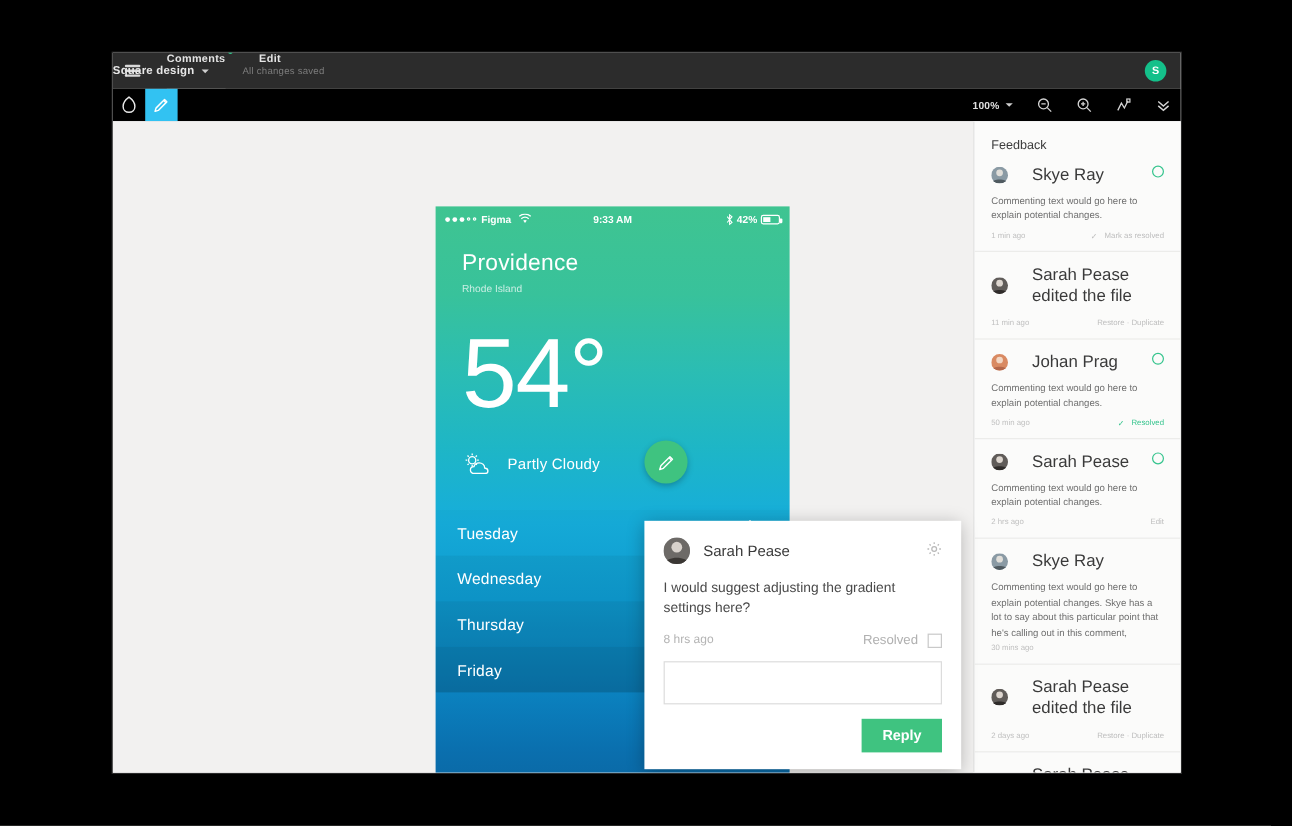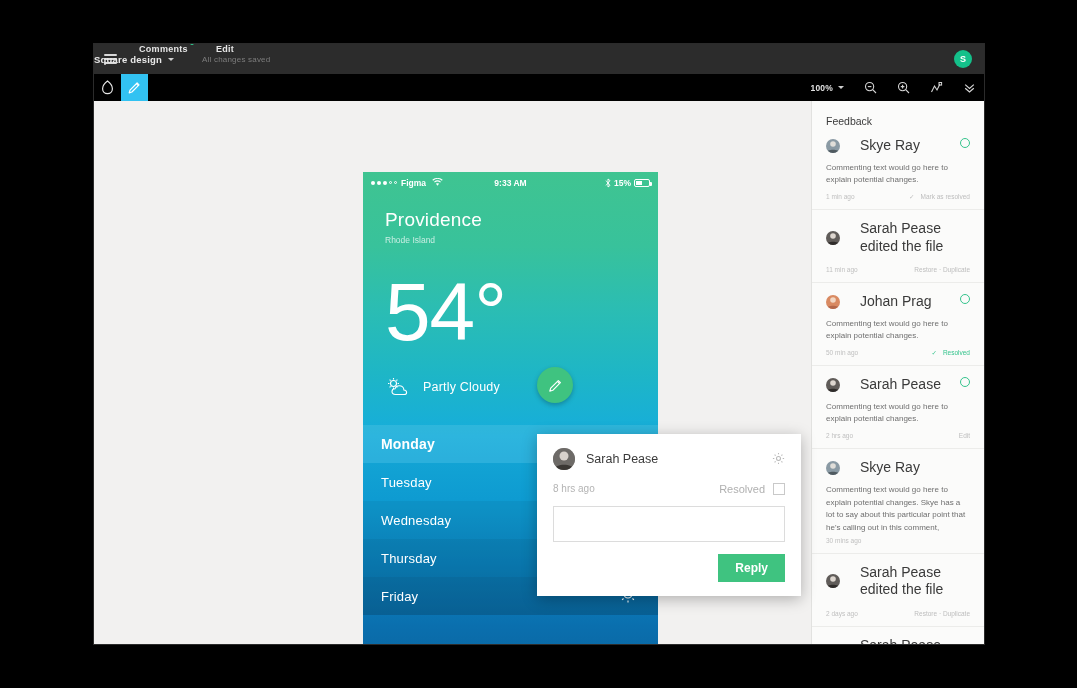--- a/index.html
+++ b/index.html
@@ -424,21 +424,21 @@
             <path d="M0.7 2.2 C3.5 -0.1 7.5 -0.1 10.3 2.2" stroke="#fff" stroke-width="1.1" fill="none"></path>
           </svg>
         </span>
         <span id="sb-time">9:33 AM</span>
         <span id="sb-right">
           <span style="display:inline-flex;">
             <svg width="6" height="10" viewBox="0 0 6 10">
               <path d="M1 2.6 L5 7.4 L3 9 V1 L5 2.6 L1 7.4" fill="none" stroke="#fff" stroke-width="0.9"></path>
             </svg>
           </span>
-          <span>15%</span>
+          <span>42%</span>
           <span class="battery">
               <i></i>
             </span>
         </span>
       </div>
 
       <div id="city-block">
         <div id="city-name">Providence</div>
         <div id="city-region">Rhode Island</div>
       </div>
@@ -458,24 +458,20 @@
         <span id="cond-text">Partly Cloudy</span>
         <div id="edit-fab">
           <svg width="17" height="17" viewBox="0 0 17 17">
             <path d="M2.8 14.2 L3.7 11.2 L11.3 3.6 L13.4 5.7 L5.8 13.3 Z" fill="none" stroke="#fff" stroke-width="1.2" stroke-linejoin="round"></path>
             <path d="M10.5 4.4 L12.6 6.5" stroke="#fff" stroke-width="1.1"></path>
           </svg>
         </div>
       </div>
 
       <div id="days">
-        <div class="day-row today d0">
-          <span class="dname">Monday</span>
-          <span class="dmeta">Today</span>
-        </div>
 
         <div class="day-row d1">
           <span class="dname">Tuesday</span>
           <span class="dicon">
             <svg width="26" height="20" viewBox="0 0 26 20">
               <g stroke="#fff" stroke-width="1.1" fill="none">
                 <circle cx="9" cy="6.5" r="2.7"></circle>
                 <path d="M9 1.4 V2.6 M4 6.5 H5.2 M5.2 2.8 L6.1 3.7 M12.8 2.8 L11.9 3.7"></path>
                 <path d="M10.5 17.2 C8.4 17.2 7.1 16 7.1 14.5 C7.1 13 8.4 11.9 10 11.9 C10.6 10.1 12.2 9 14.1 9 C16.5 9 18.4 10.8 18.5 13 C20 13.2 21 14.3 21 15.3 C21 16.4 20 17.2 18.6 17.2 Z"></path>
               </g>
@@ -535,20 +531,21 @@
         <div id="cp-gear">
           <svg width="13" height="13" viewBox="0 0 13 13">
             <g fill="none" stroke="#b9b9b9" stroke-width="1.05">
               <circle cx="6.5" cy="6.5" r="2"></circle>
               <path d="M6.5 0.9 V2.3 M6.5 10.7 V12.1 M0.9 6.5 H2.3 M10.7 6.5 H12.1 M2.6 2.6 L3.6 3.6 M9.4 9.4 L10.4 10.4 M10.4 2.6 L9.4 3.6 M3.6 9.4 L2.6 10.4"></path>
             </g>
           </svg>
         </div>
       </div>
 
+      <div id="cp-body">I would suggest adjusting the gradient settings here?</div>
 
       <div id="cp-meta">
         <span id="cp-time">8 hrs ago</span>
         <span id="cp-resolved-wrap">
           <span id="cp-resolved-label">Resolved</span>
           <span id="cp-checkbox"></span>
         </span>
       </div>
 
       <input id="cp-input" type="text" placeholder="" style="">

